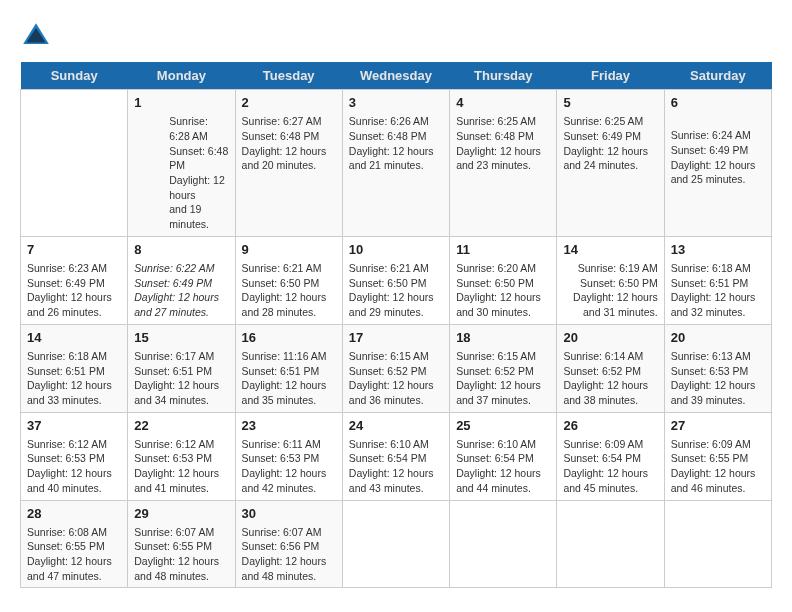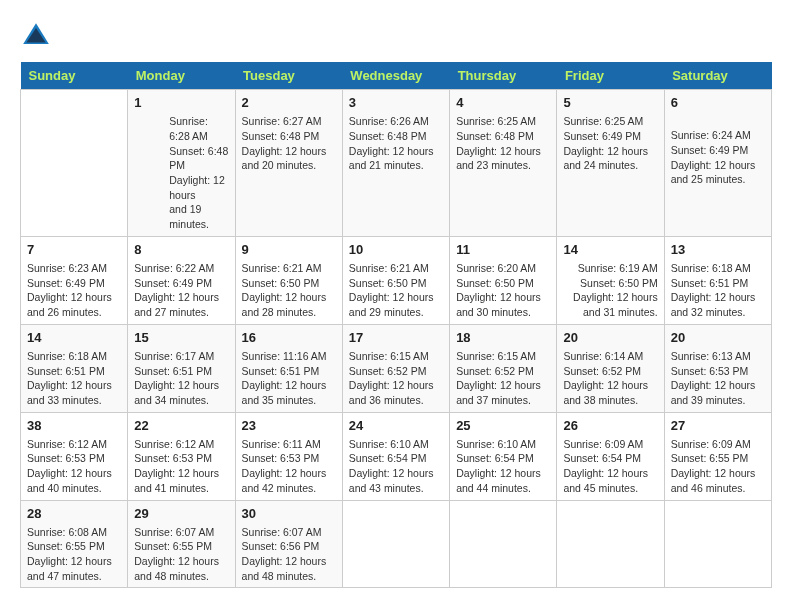--- a/index.html
+++ b/index.html
@@ -44,23 +44,23 @@
       font-size: 16px;
       color: #444;
     }
     table {
       width: 100%;
       border-collapse: collapse;
       font-size: 11px;
     }
     thead th {
       background-color: #1a6aab;
-      color: #bef264;
+      color: #e5e5e5;
       padding: 6px 8px;
-      text-align: left;
+      text-align: center;
       font-size: 13px;
       font-weight: bold;
     }
     tbody td {
       border: 1px solid #ccc;
       vertical-align: top;
       padding: 4px 6px;
       width: 107px;
       min-height: 80px;
       color: #222;
@@ -167,21 +167,21 @@
       <tr>
         <td>
           <span class="day-number">7</span>
           <div class="day-detail" style="white-space: pre-line;">Sunrise: 6:23 AM
 Sunset: 6:49 PM
 Daylight: 12 hours
 and 26 minutes.</div>
         </td>
         <td>
           <span class="day-number">8</span>
-          <div class="day-detail" style="white-space: pre-line;">Sunrise: 6:22 AM
+          <div class="day-detail" style="white-space: pre-line; font-style: italic;">Sunrise: 6:22 AM
 Sunset: 6:49 PM
 Daylight: 12 hours
 and 27 minutes.</div>
         </td>
         <td>
           <span class="day-number">9</span>
           <div class="day-detail" style="white-space: pre-line;">Sunrise: 6:21 AM
 Sunset: 6:50 PM
 Daylight: 12 hours
 and 28 minutes.</div>
@@ -261,21 +261,21 @@
         <td>
           <span class="day-number">20</span>
           <div class="day-detail" style="white-space: pre-line;">Sunrise: 6:13 AM
 Sunset: 6:53 PM
 Daylight: 12 hours
 and 39 minutes.</div>
         </td>
       </tr>
       <tr>
         <td>
-          <span class="day-number">38</span>
+          <span class="day-number">37</span>
           <div class="day-detail" style="white-space: pre-line;">Sunrise: 6:12 AM
 Sunset: 6:53 PM
 Daylight: 12 hours
 and 40 minutes.</div>
         </td>
         <td>
           <span class="day-number">22</span>
           <div class="day-detail" style="white-space: pre-line;">Sunrise: 6:12 AM
 Sunset: 6:53 PM
 Daylight: 12 hours

